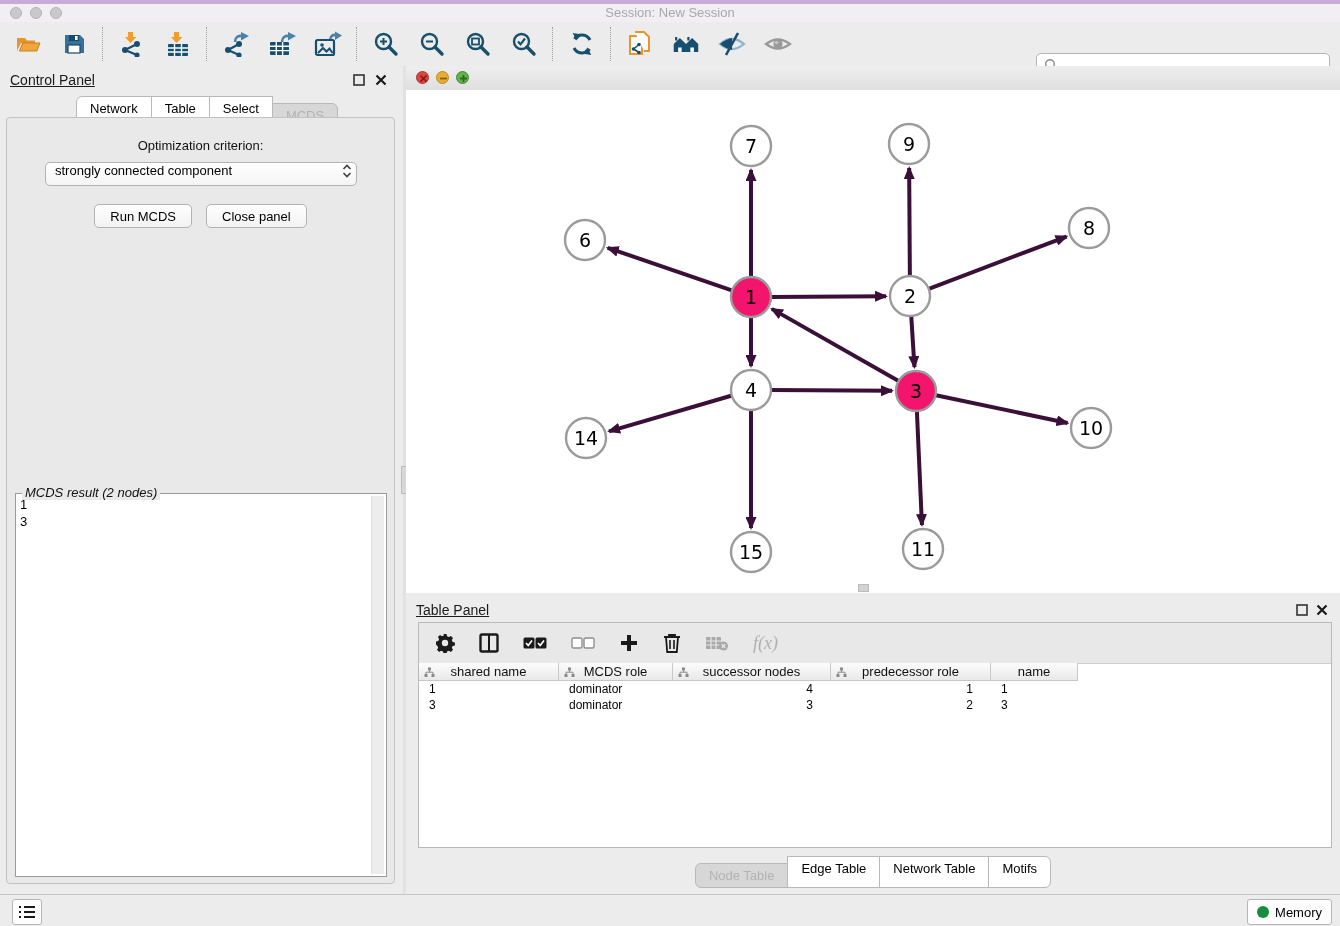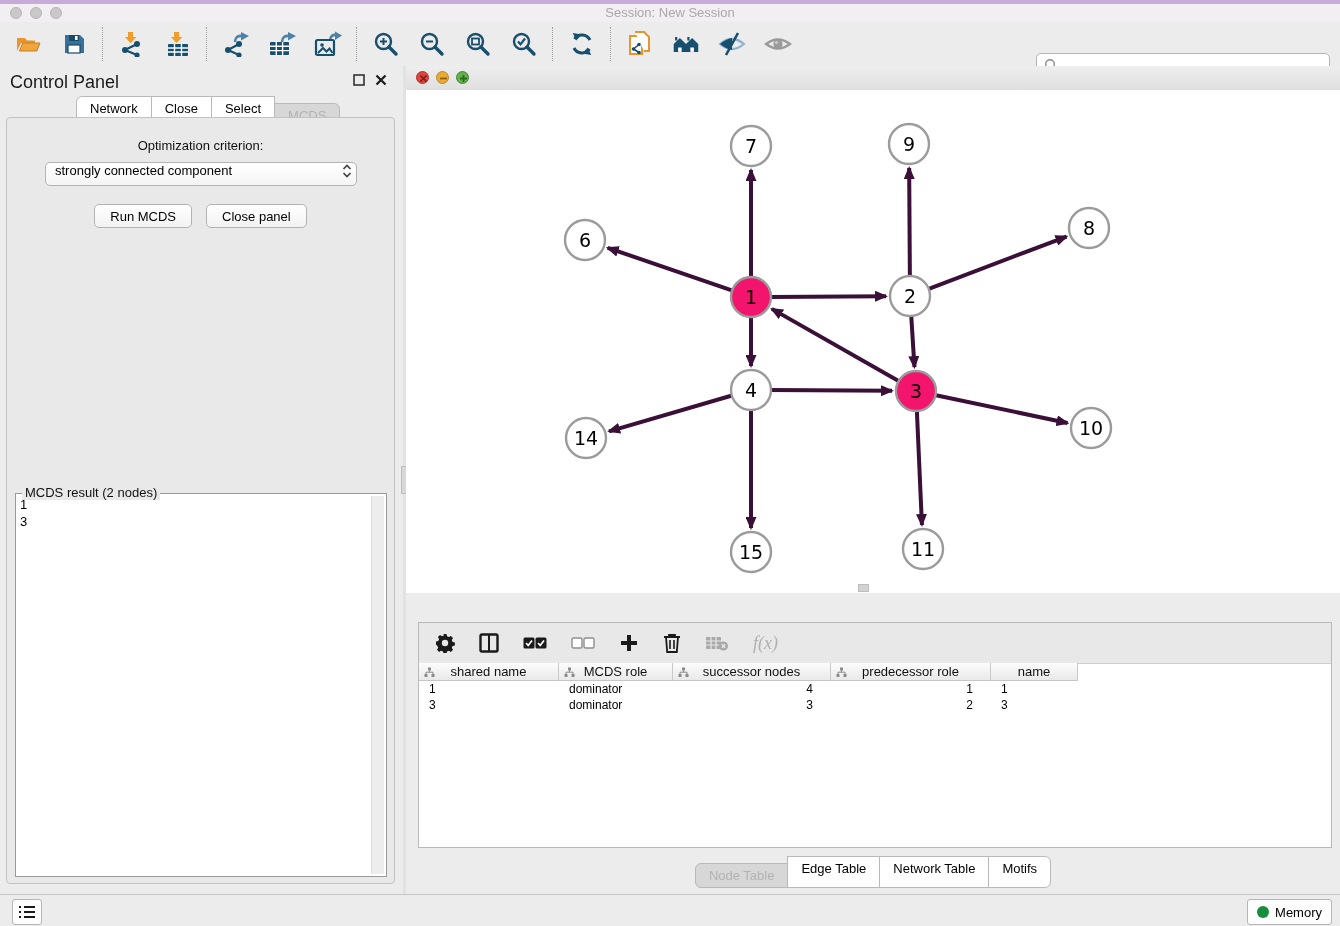--- a/index.html
+++ b/index.html
@@ -23,36 +23,36 @@
   #toolbar .sep{width:1px;height:34px;border-left:1px dotted #9f9f9f;}
   .tbico{width:28px;height:28px;display:flex;align-items:center;justify-content:center;cursor:pointer;}
   .tbico svg{display:block;}
   #searchbox{position:absolute;right:10px;top:31px;width:292px;height:26px;background:#fff;border:1px solid #b5b5b5;border-radius:5px;display:flex;align-items:center;}
   #searchbox input{border:none;outline:none;background:transparent;flex:1;font-size:13px;padding:0 6px 0 2px;font-family:inherit;}
   #searchbox .mag{margin-left:7px;}
 
   
   #control-panel{left:0;top:66px;width:403px;height:828px;background:#ececec;}
   .panel-head{position:absolute;left:0;top:0;right:0;height:26px;}
-  .panel-head .ptitle{position:absolute;left:10px;top:6px;font-size:18px;color:#1a1a1a;}
+  .panel-head .ptitle{position:absolute;left:10px;top:6px;font-size:14px;color:#1a1a1a;text-decoration:underline;}
   .winbtn{position:absolute;top:6px;width:14px;height:14px;cursor:pointer;}
   .tabrow{position:absolute;display:flex;}
   .tab{padding:4px 13px;background:#fff;border:1px solid #b9b9b9;margin-left:-1px;font-size:13px;color:#000;white-space:nowrap;cursor:pointer;}
   .tab:first-child{border-top-left-radius:6px;border-bottom-left-radius:6px;margin-left:0;}
   .tab:last-child{border-top-right-radius:6px;border-bottom-right-radius:6px;}
   .tab.selected{background:#d7d7d7;color:#b3b3b3;margin-top:7px;}
   #cp-content{position:absolute;left:6px;top:51px;width:389px;height:767px;background:#e9e9e9;border:1px solid #c2c2c2;border-radius:4px;box-sizing:border-box;}
   #opt-label{position:absolute;left:0;right:0;top:20px;text-align:center;font-size:13px;color:#111;}
   #criterion{position:absolute;left:38px;top:44px;width:312px;height:24px;background:linear-gradient(#ffffff,#f4f4f4);border:1px solid #b3b3b3;border-radius:5px;box-sizing:border-box;display:flex;align-items:flex-start;cursor:pointer;}
   #criterion .val{flex:1;font-size:13px;color:#000;padding-left:9px;}
   #criterion .stepper{width:18px;display:flex;justify-content:center;}
   #cp-buttons{position:absolute;left:0;right:0;top:86px;display:flex;justify-content:center;gap:14px;}
   .btn{height:24px;padding:0 15px;background:linear-gradient(#ffffff,#f2f2f2);border:1px solid #b3b3b3;border-radius:5px;font-size:13px;color:#000;display:flex;align-items:center;cursor:pointer;font-family:inherit;}
   #result-box{position:absolute;left:8px;top:375px;width:372px;height:384px;background:#fff;border:1px solid #9a9a9a;box-sizing:border-box;}
-  #result-box legend{position:absolute;left:6px;top:-9px;background:#e9e9e9;padding:0 3px;font-size:13px;color:#111;}
+  #result-box legend{position:absolute;left:6px;top:-9px;background:#e9e9e9;padding:0 3px;font-size:13px;color:#111;font-style:italic;}
   #result-list{position:absolute;left:4px;top:3px;font-size:13px;line-height:16.5px;color:#000;}
   #result-scroll{position:absolute;right:2px;top:2px;bottom:2px;width:12px;background:#ededed;border-left:1px solid #dedede;}
 
   
   #v-split{left:403px;top:66px;width:3px;height:828px;background:#e2e2e2;cursor:col-resize;}
   #v-split .grip{position:absolute;left:-2px;top:400px;width:7px;height:26px;background:#d7d7d7;border:1px solid #bdbdbd;}
 
   
   #net-frame{left:406px;top:66px;width:934px;height:527px;background:#fff;}
   #net-title{position:absolute;left:0;top:0;right:0;height:24px;background:linear-gradient(#eeeeee,#dfdfdf);border-bottom:1px solid #b6b6b6;}
@@ -266,21 +266,21 @@
         </svg>
     </span>
     <span class="winbtn" style="right:14px">
       <svg width="12" height="12" viewBox="0 0 12 12">
           <path d="M1.5 1.5 L10.5 10.5 M10.5 1.5 L1.5 10.5" stroke="#1a1a1a" stroke-width="2.2"></path>
         </svg>
     </span>
   </div>
   <div class="tabrow" style="left:76px;top:30px" id="cp-tabs">
       <span class="tab">Network</span>
-      <span class="tab">Close</span>
+      <span class="tab">Table</span>
       <span class="tab">Select</span>
       <span class="tab selected">MCDS</span>
     </div>
   <div id="cp-content">
     <div id="opt-label">Optimization criterion:</div>
     <div id="criterion">
       <span class="val">strongly connected component</span>
       <span class="stepper">
         <svg width="10" height="16" viewBox="0 0 10 16">
             <path d="M1.5 6 L5 2.5 L8.5 6 M1.5 10 L5 13.5 L8.5 10" fill="none" stroke="#444" stroke-width="1.7"></path>
@@ -391,20 +391,33 @@
         <g>
           <circle cx="517" cy="459" r="20" fill="#ffffff" stroke="#9b9b9b" stroke-width="2.4"></circle>
           <text x="517" y="459" text-anchor="middle" dy="0.35em" font-size="19" fill="#000000" font-family="&quot;DejaVu Sans&quot;,sans-serif">11</text>
         </g>
       </svg>
     <div id="canvas-grip"></div>
   </div>
 </div>
 
 <div id="table-panel" class="abs">
+  <div class="panel-head">
+    <span class="ptitle">Table Panel</span>
+    <span class="winbtn" style="right:30px">
+      <svg width="12" height="12" viewBox="0 0 12 12">
+          <rect x="1" y="1" width="10" height="10" fill="none" stroke="#333" stroke-width="1.6"></rect>
+        </svg>
+    </span>
+    <span class="winbtn" style="right:10px">
+      <svg width="12" height="12" viewBox="0 0 12 12">
+          <path d="M1.5 1.5 L10.5 10.5 M10.5 1.5 L1.5 10.5" stroke="#1a1a1a" stroke-width="2.2"></path>
+        </svg>
+    </span>
+  </div>
   <div id="tp-box">
     <div id="tp-toolbar">
       <span class="tpico">
         <svg width="20" height="20" viewBox="0 0 20 20">
             <path fill="#1a1a1a" d="M8.5 1 h3 l.5 2.3 1.9.8 2-1.2 2.1 2.1-1.2 2 .8 1.9 2.3.5 v3 l-2.3.5-.8 1.9 1.2 2-2.1 2.1-2-1.2-1.9.8-.5 2.3 h-3 l-.5-2.3-1.9-.8-2 1.2-2.1-2.1 1.2-2-.8-1.9L1 11.5 v-3 l2.3-.5.8-1.9-1.2-2 2.1-2.1 2 1.2 1.9-.8 Z"></path>
             <circle cx="10" cy="10" r="3.2" fill="#e8e8e8"></circle>
           </svg>
       </span>
       <span class="tpico">
         <svg width="20" height="20" viewBox="0 0 20 20">

